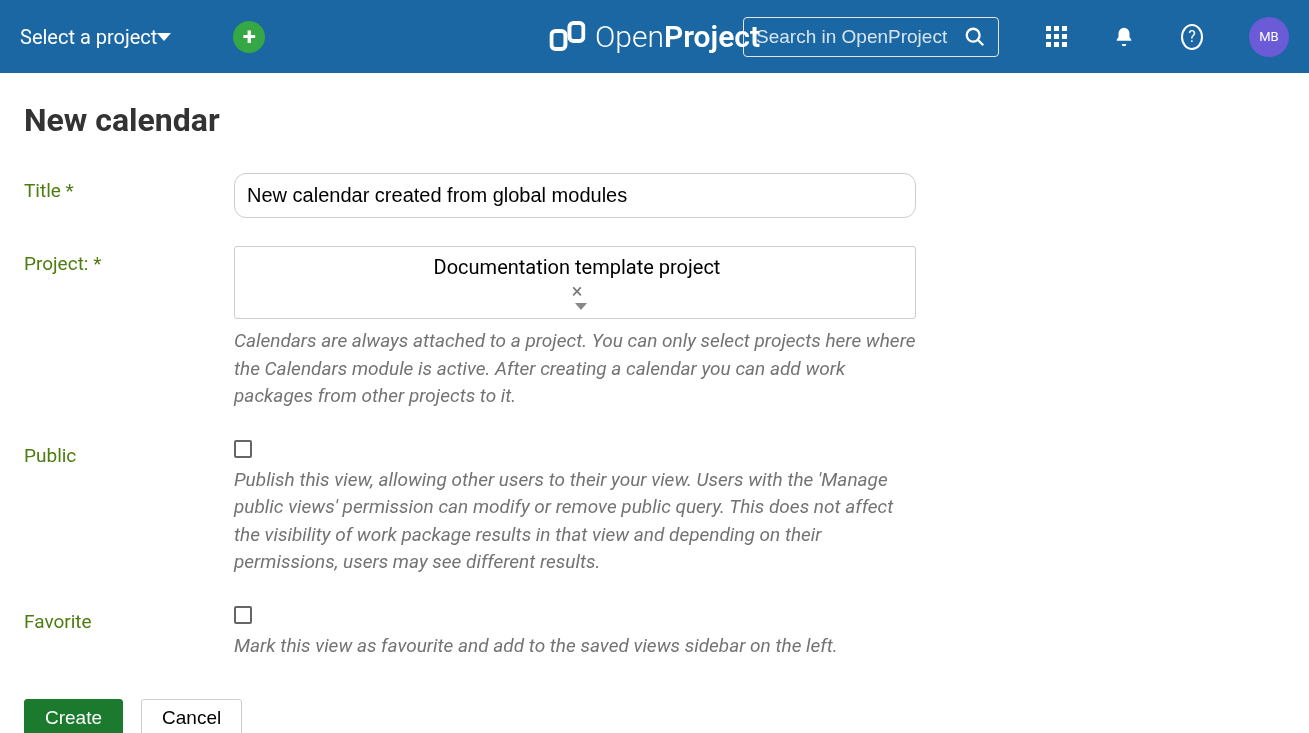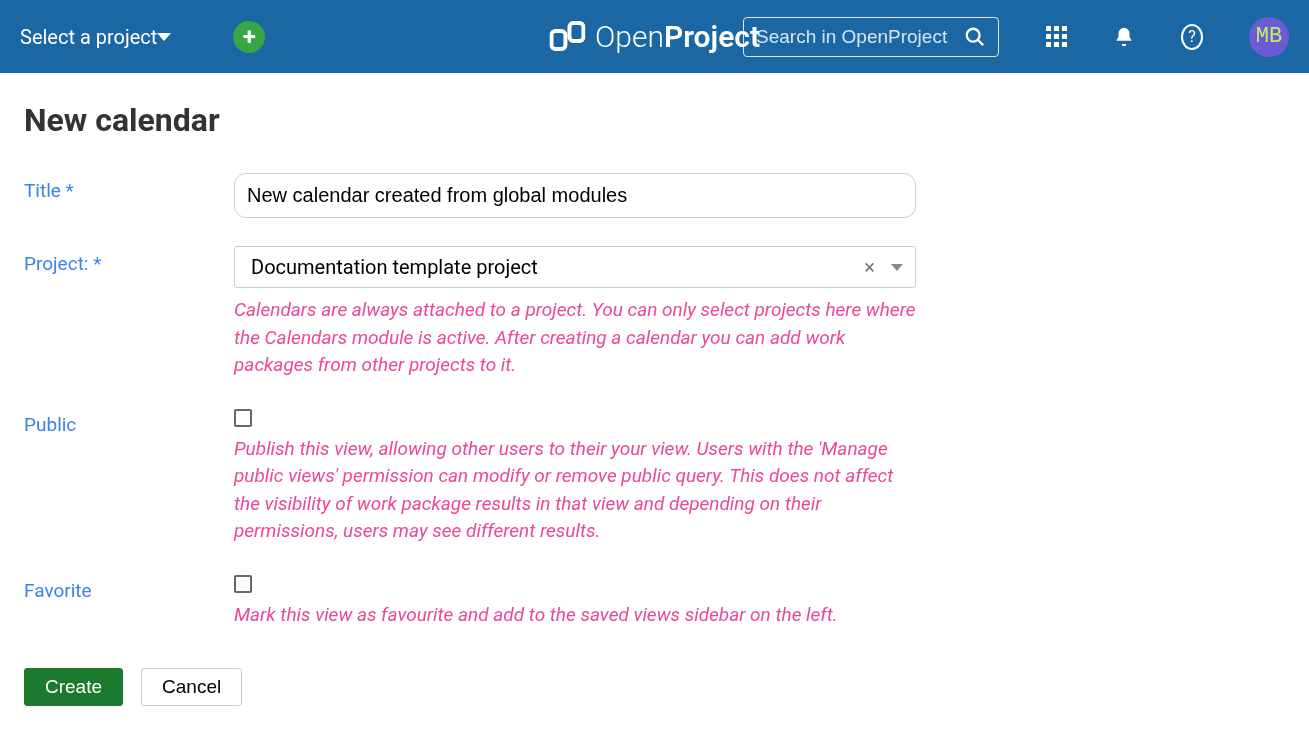--- a/index.html
+++ b/index.html
@@ -52,51 +52,52 @@
     width: 22px; height: 22px; cursor: pointer;
     display: flex; align-items: center; justify-content: center;
     margin-left: 30px;
   }
   .help-circle {
     width: 26px; height: 26px; border: 2px solid #fff; border-radius: 50%;
     display: flex; align-items: center; justify-content: center; font-size: 16px;
   }
   .avatar {
     width: 40px; height: 40px; border-radius: 50%;
-    background: #6b5bd6; color: #bef264;
+    background: #6b5bd6; color: #ffffff;
     display: flex; align-items: center; justify-content: center;
-    font-size: 22px; margin-left: 30px; cursor: pointer; font-family: Liberation Mono, monospace;
+    font-size: 13px; margin-left: 30px; cursor: pointer;
   }
   .grid-icon {
     display: grid; grid-template-columns: repeat(3,5px); grid-template-rows: repeat(3,5px); gap: 3px;
   }
   .grid-icon div { background: #fff; width: 5px; height: 5px; }
   
   .content { padding: 28px 24px; }
   h1 { font-size: 32px; font-weight: 700; color: #333; margin-bottom: 34px; }
   
   .form-row { display: flex; margin-bottom: 28px; }
-  .form-label { width: 210px; font-size: 19px; color: #3b82f6; padding-top: 6px; }
+  .form-label { width: 210px; font-size: 19px; color: #4d7c0f; padding-top: 6px; }
   .form-label .req::after { content: " *"; }
   .form-field { flex: 1; max-width: 682px; }
   .form-field input[type="text"] {
     width: 100%; padding: 10px 12px; font-size: 20px;
     border: 1px solid #ccc; border-radius: 12px;
   }
   .project-input {
     width: 100%; display: flex; align-items: center;
     border: 1px solid #ccc; border-radius: 3px;
     padding: 8px 12px 8px 16px; font-size: 20px;
     background: #fff;
+    flex-direction: column;
   }
   .project-input .val { flex: 1; }
   .project-input .x { color: #777; font-size: 20px; padding: 0 8px; cursor: pointer; }
   .project-input .drop { width: 0; height: 0; border-left: 6px solid transparent; border-right: 6px solid transparent; border-top: 7px solid #888; cursor: pointer; margin-left: 8px; }
   .help-text {
-    font-style: italic; color: #ec4899; font-size: 19px;
+    font-style: italic; color: #737373; font-size: 19px;
     margin-top: 8px; line-height: 1.45;
   }
   .checkbox {
     width: 18px; height: 18px; border: 2px solid #666; border-radius: 2px;
     background: #fff; cursor: pointer; margin-top: 2px;
   }
   .actions { margin-top: 40px; display: flex; gap: 18px; }
   .btn {
     padding: 7px 20px; font-size: 19px; border-radius: 3px; cursor: pointer;
     border: 1px solid #ccc; background: #fff;

